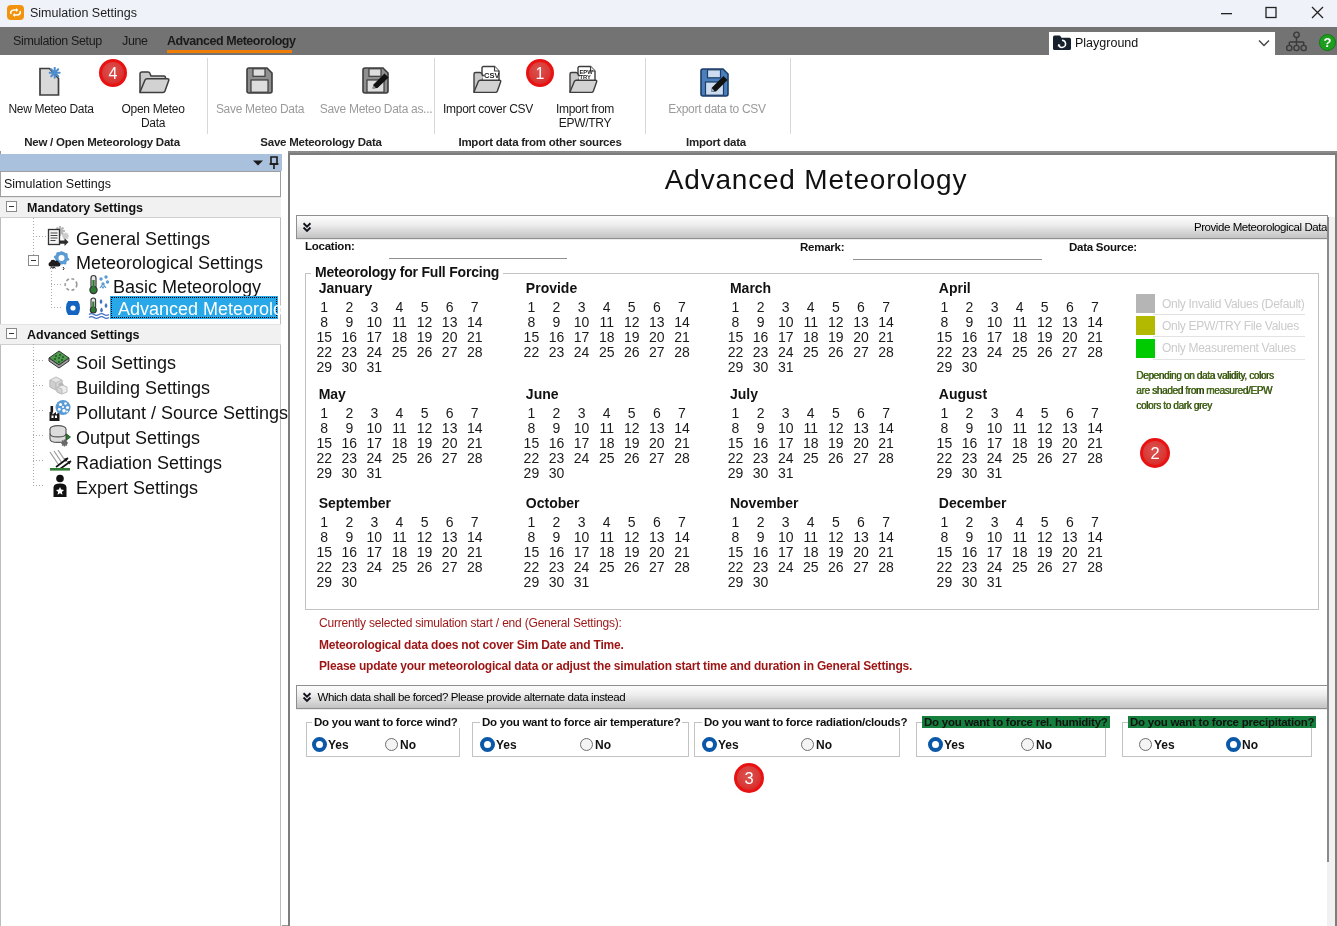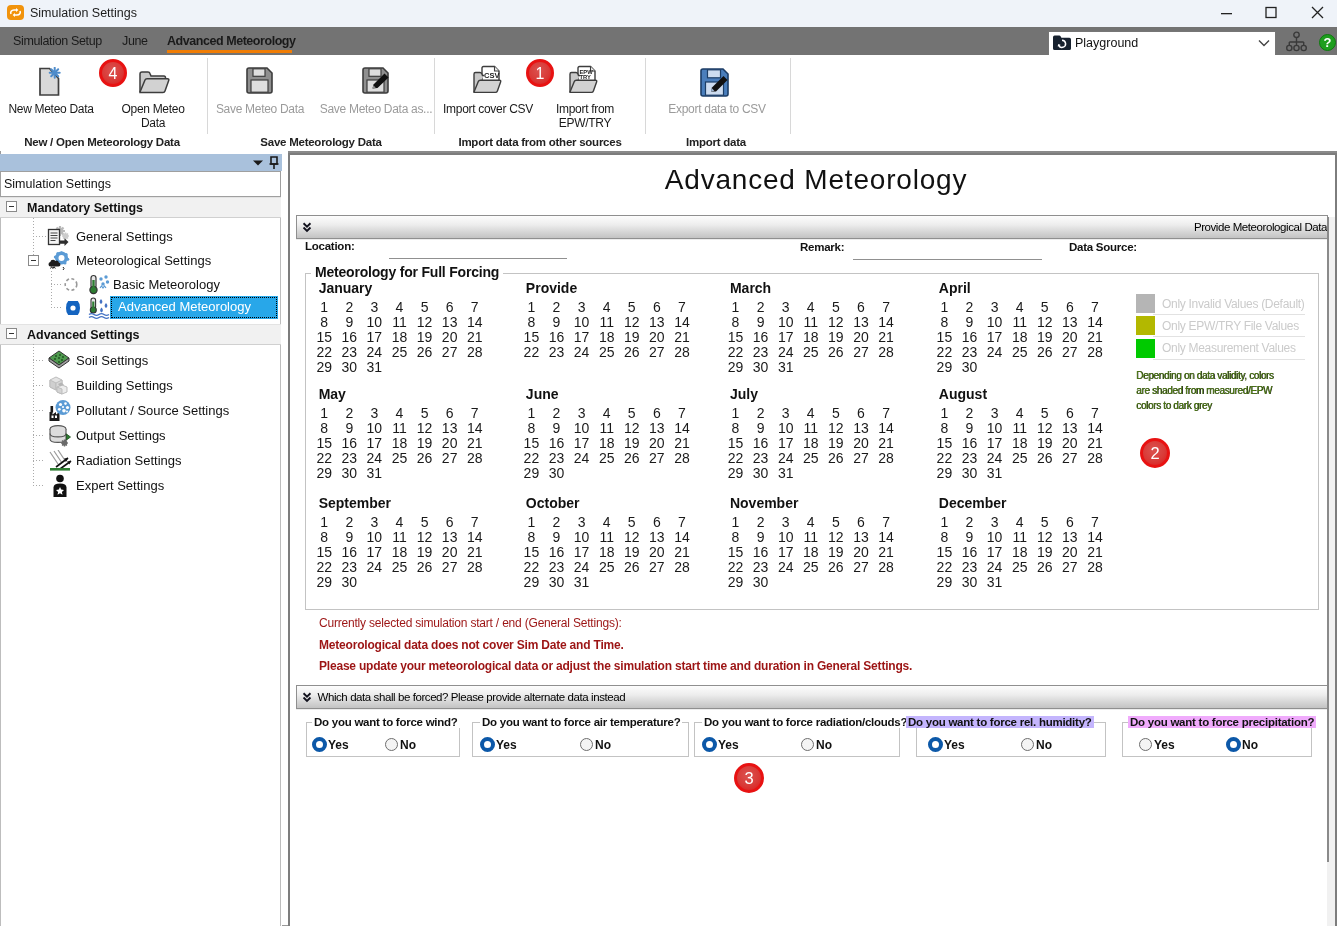--- a/index.html
+++ b/index.html
@@ -34,21 +34,21 @@
 
 #sidebar { position:absolute; left:0; top:154px; width:282px; height:772px; background:#fff; }
 #sbbluebar { position:absolute; left:0; top:0; width:282px; height:17px; background:#a9c1dc; }
 #sbtitle { position:absolute; left:0; top:17px; width:281px; height:26px; background:#fff;
   border:1px solid #9f9f9f; font-size:12.5px; color:#111; line-height:24px; padding-left:3px; }
 .sbgroup { position:absolute; left:0; width:281px; height:21px; background:#f1f1f1;
   border-top:1px solid #e3e3e3; border-bottom:1px solid #d0d0d0;
   font-size:12.5px; font-weight:bold; color:#111; line-height:20px; padding-left:27px; }
 .expbox { position:absolute; width:11px; height:11px; border:1px solid #8a8a8a; background:#fff; }
 .expbox:before { content:""; position:absolute; left:2px; top:4px; width:5px; height:1px; background:#333; }
-.treetext { position:absolute; font-size:13px; color:#111; white-space:nowrap;text-align:center; }
+.treetext { position:absolute; font-size:18px; color:#111; white-space:nowrap;text-align:center; }
 .dotv { position:absolute; width:1px; background-image:linear-gradient(#aaa 1px, transparent 1px); background-size:1px 3px; }
 .doth { position:absolute; height:1px; background-image:linear-gradient(90deg,#aaa 1px, transparent 1px); background-size:3px 1px; }
 
 
 #panel { position:absolute; left:288px; top:153px; width:1049px; height:773px;
   background:#fff; border:2px solid #7d7d7d; border-bottom:none; }
 #pscroll { position:absolute; left:1037px; top:62px; width:8px; height:709px; background:#f1f1f1; }
 #pthumb { position:absolute; left:1037px; top:62px; width:2px; height:645px; background:#8a8a8a; }
 #ptitle { position:absolute; left:6px; top:8.5px; width:1040px; text-align:center; font-size:28px; letter-spacing:0.8px; color:#111; }
 .secthdr { position:absolute; left:6px; width:1032px; height:24px;
@@ -879,28 +879,28 @@
         <div class="radlbl" style="left:305px; top:583px;">No</div>
 
     <div class="abs" style="left:404px; top:567px; width:206px; height:35px; border:1px solid #c3c3c3;"></div>
     <div class="flabel" style="left:412px; top:561px; background:#fff; padding:0 2px;">Do you want to force radiation/clouds?</div>
     <div class="radio on" style="left:412.5px; top:582.5px;"></div>
         <div class="radlbl" style="left:428px; top:583px;">Yes</div>
     <div class="radio off" style="left:510.5px; top:582.5px;"></div>
         <div class="radlbl" style="left:526px; top:583px;">No</div>
 
     <div class="abs" style="left:626px; top:567px; width:190px; height:35px; border:1px solid #c3c3c3;"></div>
-    <div class="flabel" style="left:616px; top:561px; background:#c4b5fd; padding:0 2px;">Do you want to force rel. humidity?</div>
+    <div class="flabel" style="left:632px; top:561px; background:#15803d; padding:0 2px;">Do you want to force rel. humidity?</div>
     <div class="radio on" style="left:638.5px; top:582.5px;"></div>
         <div class="radlbl" style="left:654px; top:583px;">Yes</div>
     <div class="radio off" style="left:730.5px; top:582.5px;"></div>
         <div class="radlbl" style="left:746px; top:583px;">No</div>
 
     <div class="abs" style="left:832px; top:567px; width:190px; height:35px; border:1px solid #c3c3c3;"></div>
-    <div class="flabel" style="left:838px; top:561px; background:#f0abfc; padding:0 2px;text-align:right;">Do you want to force precipitation?</div>
+    <div class="flabel" style="left:838px; top:561px; background:#15803d; padding:0 2px;text-align:right;">Do you want to force precipitation?</div>
     <div class="radio off" style="left:848.5px; top:582.5px;"></div>
         <div class="radlbl" style="left:864px; top:583px;">Yes</div>
     <div class="radio on" style="left:936.5px; top:582.5px;"></div>
         <div class="radlbl" style="left:952px; top:583px;">No</div>
   </div>
   <div id="pscroll"></div>
   <div id="pthumb"></div>
 </div>
 
 <div class="badge" style="left:99px;  top:59px;  width:28px; height:28px; font-size:16px; line-height:23px;">4</div>

